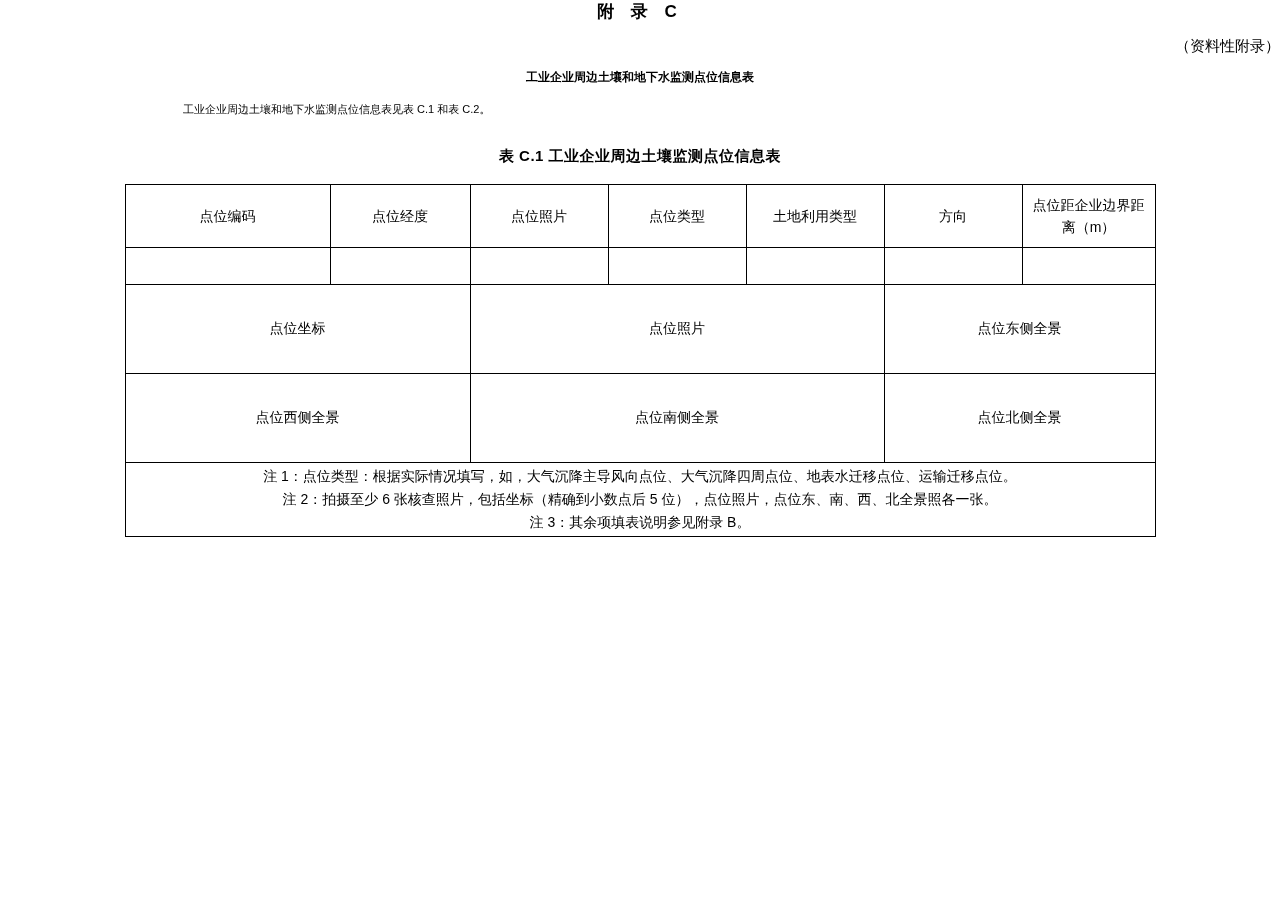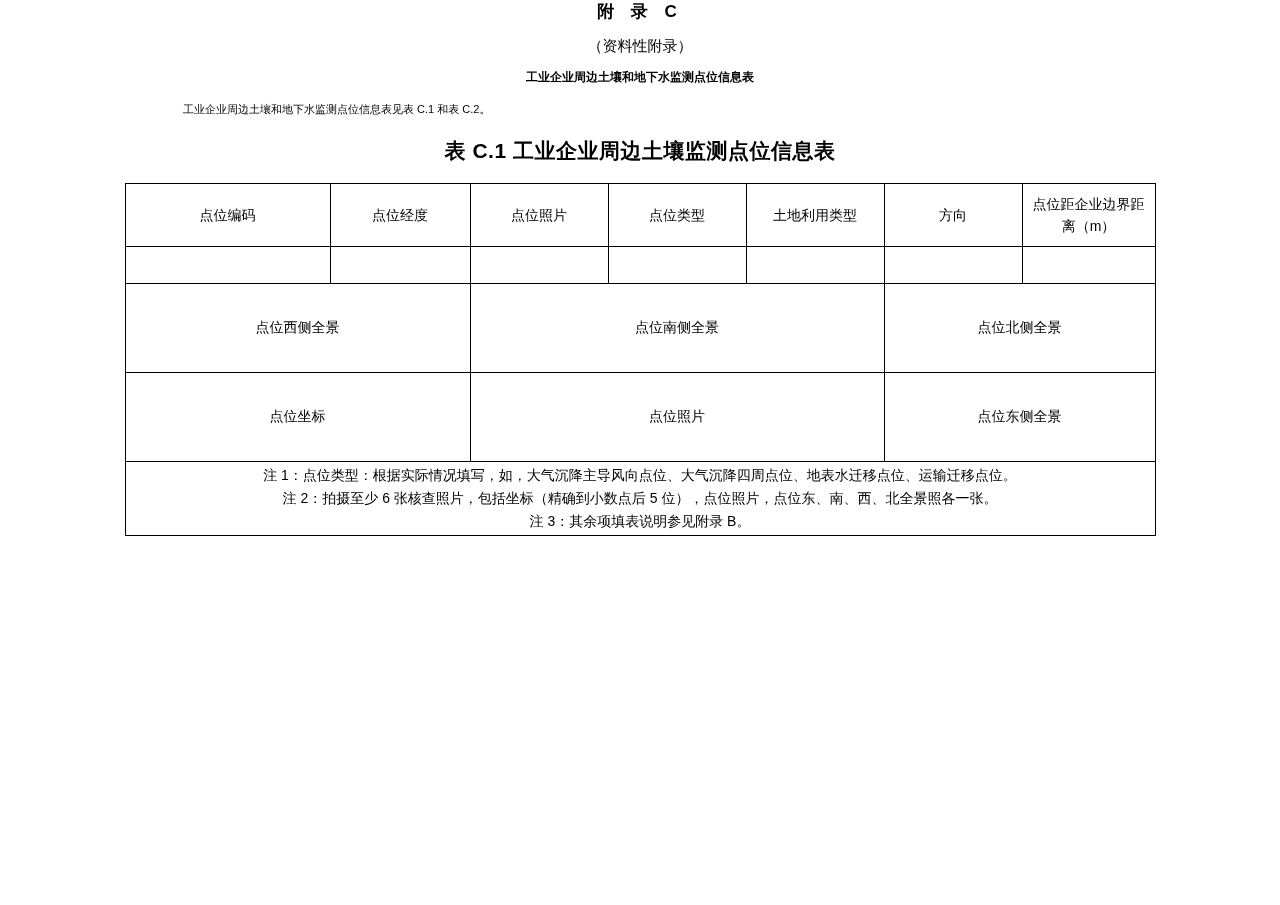--- a/index.html
+++ b/index.html
@@ -22,43 +22,43 @@
     box-sizing: border-box;
   }
   .appendix-title {
     text-align: center;
     font-size: 17px;
     font-weight: bold;
     letter-spacing: 6px;
     font-family: "Liberation Sans", "DejaVu Sans", sans-serif;
   }
   .appendix-sub {
-    text-align: center;
+    text-align: right;
     font-size: 15px;
     margin-top: 14px;
     font-family: "Liberation Sans", "DejaVu Sans", sans-serif;
   }
   .appendix-name {
     text-align: center;
     font-size: 12px;
     font-weight: bold;
     margin-top: 13px;
     font-family: "Liberation Sans", "DejaVu Sans", sans-serif;
   }
   .intro-line {
     font-size: 11px;
     margin-top: 16px;
     margin-left: 183px;
     font-family: "Liberation Sans", "DejaVu Sans", sans-serif;
   }
   .table-caption {
     text-align: center;
-    font-size: 21px;
+    font-size: 15px;
     font-weight: bold;
-    margin-top: 20px;
+    margin-top: 30px;
     font-family: "Liberation Sans", "DejaVu Sans", sans-serif;
     letter-spacing: 0.5px;
   }
   table.info-table {
     border-collapse: collapse;
     width: 1030px;
     margin: 18px auto 5px auto;
     table-layout: fixed;
   }
   table.info-table td {
@@ -131,28 +131,28 @@
       <tr class="blank-row">
         <td></td>
         <td></td>
         <td></td>
         <td></td>
         <td></td>
         <td></td>
         <td></td>
       </tr>
       <tr class="photo-row">
+        <td colspan="2">点位坐标</td>
+        <td colspan="3">点位照片</td>
+        <td colspan="2">点位东侧全景</td>
+      </tr>
+      <tr class="photo-row">
         <td colspan="2">点位西侧全景</td>
         <td colspan="3">点位南侧全景</td>
         <td colspan="2">点位北侧全景</td>
-      </tr>
-      <tr class="photo-row">
-        <td colspan="2">点位坐标</td>
-        <td colspan="3">点位照片</td>
-        <td colspan="2">点位东侧全景</td>
       </tr>
       <tr>
         <td colspan="7" class="notes-cell">
           <span class="note-line">注 1：点位类型：根据实际情况填写，如，大气沉降主导风向点位、大气沉降四周点位、地表水迁移点位、运输迁移点位。</span>
           <span class="note-line">注 2：拍摄至少 6 张核查照片，包括坐标（精确到小数点后 5 位），点位照片，点位东、南、西、北全景照各一张。</span>
           <span class="note-line">注 3：其余项填表说明参见附录 B。</span>
         </td>
       </tr>
     </tbody>
   </table>

